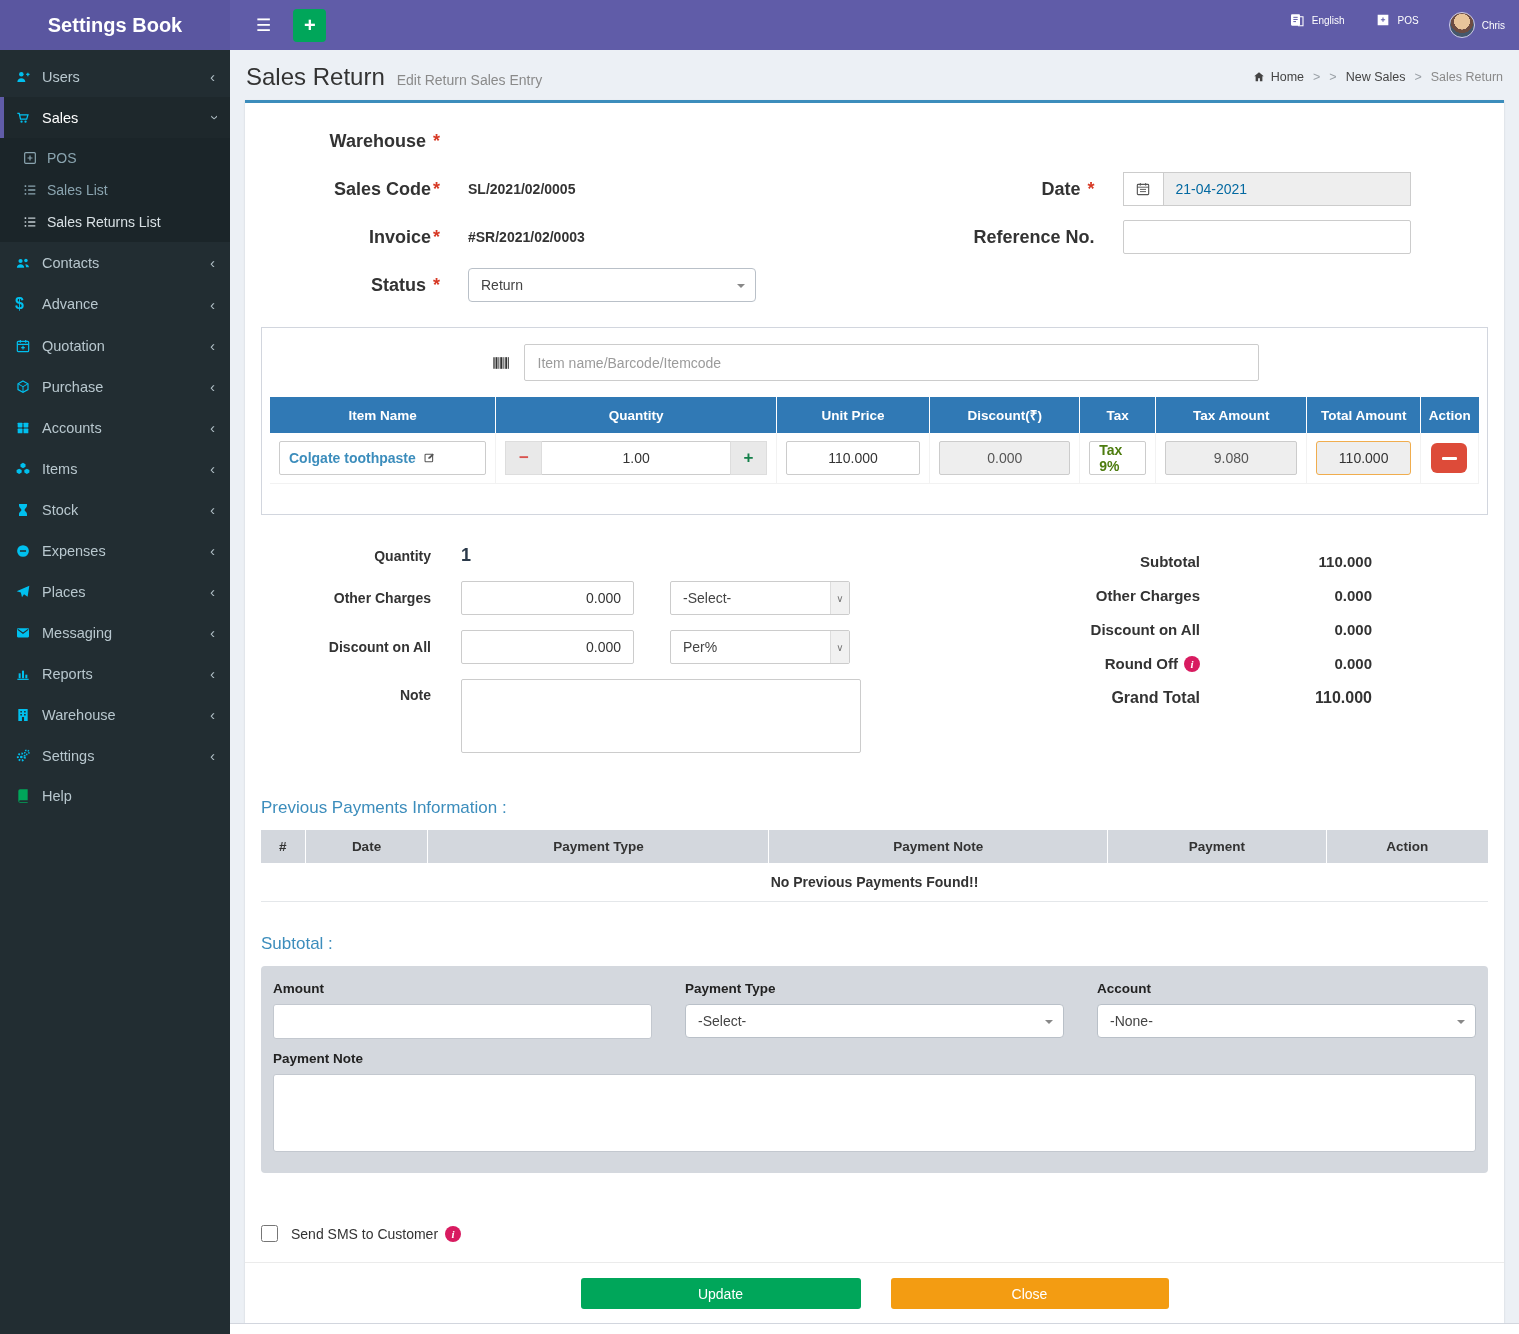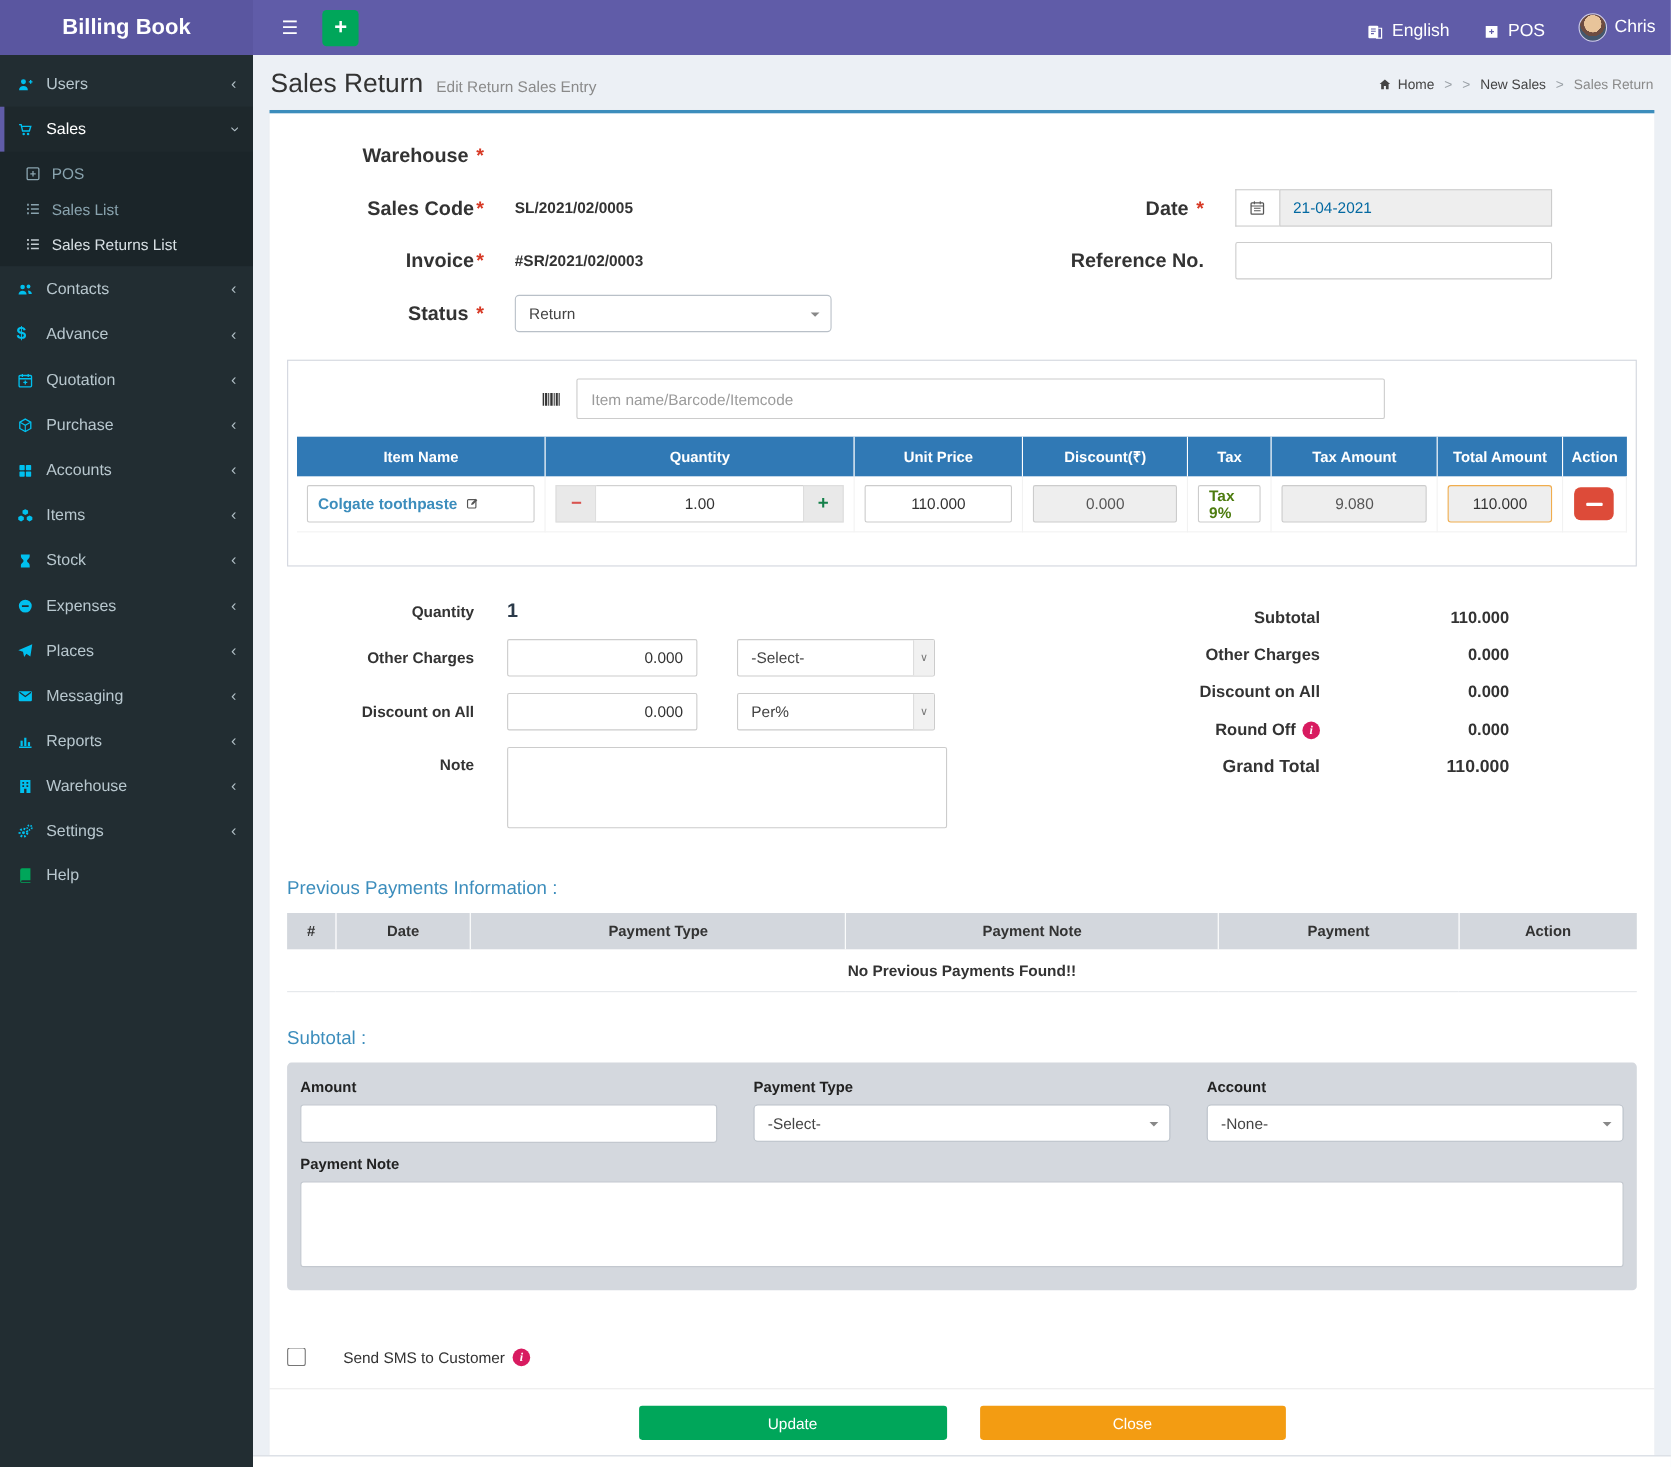--- a/index.html
+++ b/index.html
@@ -7,21 +7,21 @@
   body { font-family:"Liberation Sans", sans-serif; background:#ecf0f5; color:#333; font-size:14px; }
 
   
   .topbar { display:flex; height:50px; background:#605ca8; }
   .brand { width:230px; display:flex; align-items:center; justify-content:center;
            color:#fff; font-size:20px; font-weight:700; background:#5a56a0; }
   .navbar { flex:1; display:flex; align-items:center; padding:0 14px; }
   .hamburger { color:#fff; font-size:17px; padding:0 12px; cursor:pointer; }
   .add-btn { width:33px; height:33px; margin-left:10px; background:#00a65a; border:none; border-radius:4px;
              color:#fff; font-size:20px; font-weight:700; display:flex; align-items:center; justify-content:center; cursor:pointer; }
-  .nav-right { margin-left:auto; display:flex; align-items:flex-end; gap:30px; color:#fff; font-size:16px; }
+  .nav-right { margin-left:auto; display:flex; align-items:flex-start; gap:30px; color:#fff; font-size:10px; }
   .nav-item { display:flex; align-items:center; gap:7px; cursor:pointer; }
   .nav-ico { display:flex; color:#fff; }
   .avatar { width:26px; height:26px; border-radius:50%;
             background:radial-gradient(circle at 50% 36%, #e8c49a 0 40%, #6d4c41 41% 58%, #44576b 59%); border:1px solid #cfcde8; }
 
   
   .body-row { display:flex; height:1284px; }
   .sidebar { width:230px; background:#222d32; flex-shrink:0; padding-top:6px; }
   .content { flex:1; display:flex; flex-direction:column; background:#ecf0f5; }
 
@@ -129,21 +129,21 @@
   .pay-grid { display:grid; grid-template-columns:1fr 1fr 1fr; gap:33px; }
   .pay-label { font-weight:700; font-size:13.5px; color:#222; margin-bottom:8px; }
   .pay-input { width:100%; height:35px; border:1px solid #c3c8cf; border-radius:3px; padding:0 10px; font-size:14px; font-family:inherit; }
   .pay-sel { width:100%; }
   .pay-note-ta { width:100%; height:78px; border:1px solid #c3c8cf; border-radius:3px; resize:none; font-family:inherit; font-size:14px; padding:6px 10px; }
   .pay-note-row { margin-top:12px; }
 
   
   .sms-row { margin:52px 16px 0; display:flex; align-items:center; gap:13px; }
   .sms-check { width:17px; height:17px; accent-color:#fff; }
-  .sms-label { font-size:14px; color:#333; display:flex; align-items:center; gap:7px;margin-left:21px; }
+  .sms-label { font-size:14px; color:#333; display:flex; align-items:center; gap:7px; }
   .btn-divider { margin:20px 0 0; border:none; border-top:1px solid #ebebeb; }
   .btn-row { display:flex; justify-content:center; gap:30px; padding:15px 0 14px; }
   .btn { border:none; height:31px; border-radius:3px; color:#fff; font-size:14px; font-family:inherit; cursor:pointer; }
   .btn-update { width:280px; background:#00a65a; }
   .btn-close { width:278px; background:#f39c12; }
 
   
   .main-footer { margin-top:auto; background:#fff; border-top:1px solid #d2d6de; padding:16px; display:flex; justify-content:space-between;
                  font-weight:700; color:#444; font-size:14px; }
 </style>
@@ -252,21 +252,21 @@
       </symbol>
     <symbol id="i-lang" viewBox="0 0 24 24">
         <rect x="3" y="3.5" width="13.5" height="17" rx="1.6" fill="currentColor"></rect>
         <path d="M6.5 8h6.5M6.5 11.2h6.5M6.5 14.4h4" stroke="#605ca8" stroke-width="1.5"></path>
         <path d="M16.5 7h4.5v13.5h-7.5" fill="none" stroke="currentColor" stroke-width="1.6"></path>
       </symbol>
   </defs>
 </svg>
 
 <div class="topbar">
-  <div class="brand">Billing Book</div>
+  <div class="brand">Settings Book</div>
   <div class="navbar">
     <span class="hamburger">☰</span>
     <button class="add-btn">
         <span>+</span>
       </button>
     <div class="nav-right">
       <div class="nav-item">
         <span class="nav-ico">
             <svg class="svgi">
               <use href="#i-lang"></use>

